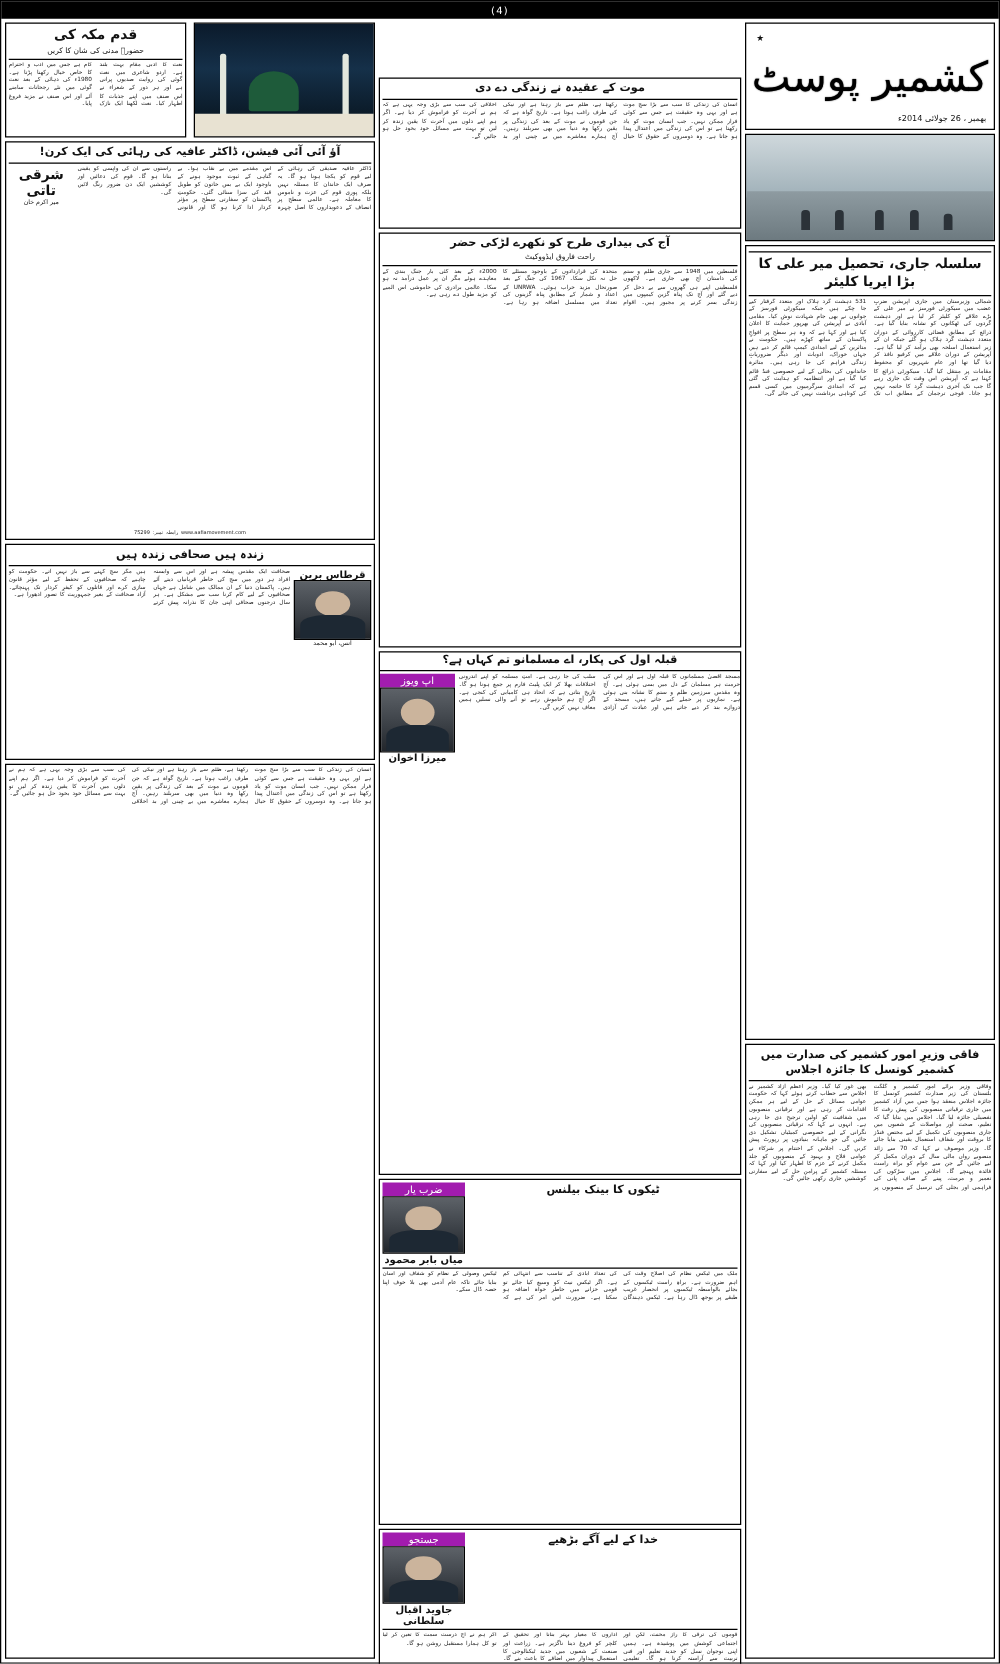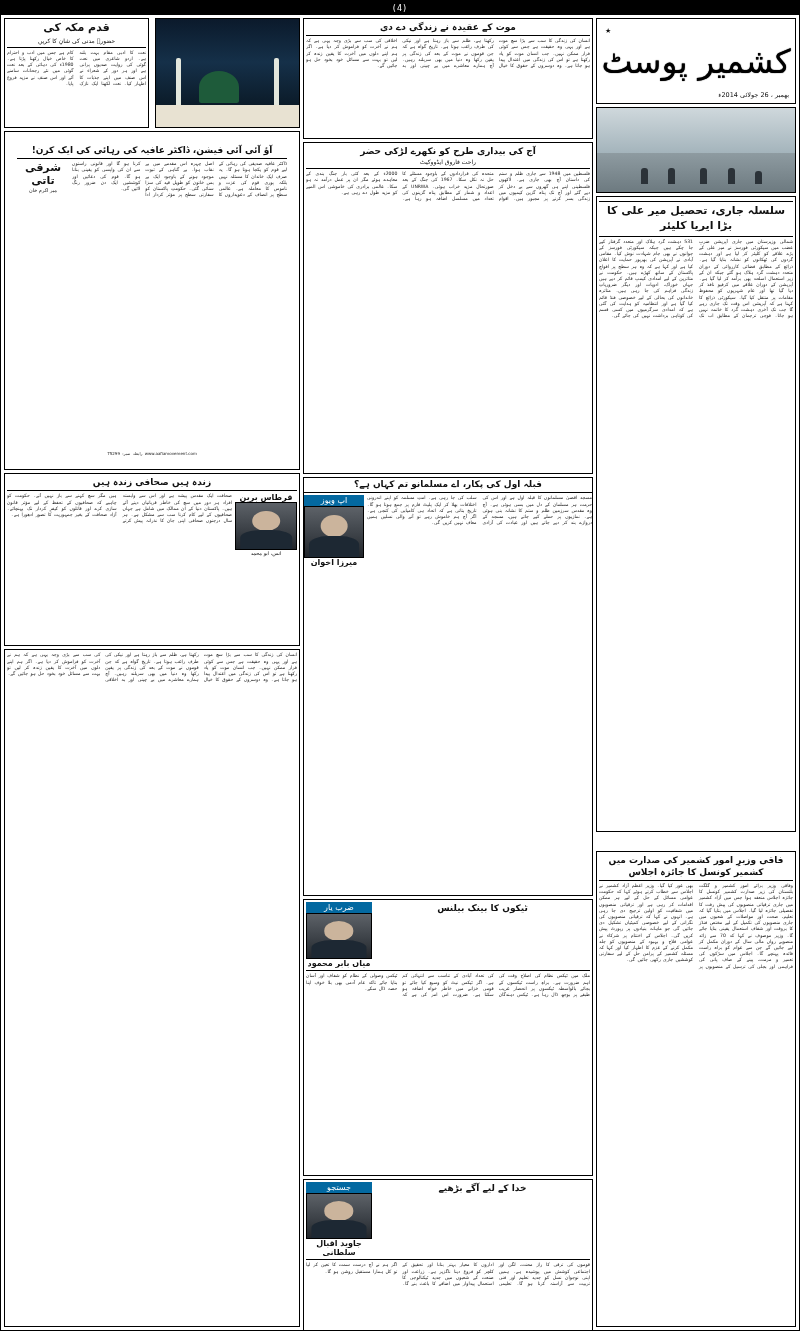--- a/index.html
+++ b/index.html
@@ -139,21 +139,21 @@
   }
   .author-name {
     font-size: 8px; font-weight:bold; text-align:center;
   }
   .author-sub { font-size: 5px; text-align:center; }
 
   .col2 { column-count: 2; column-gap: 6px; column-rule: 0; }
   .col3 { column-count: 3; column-gap: 5px; }
 
   .section-divider { height:1px; background:#000; margin:2px 0; }
-  .black-bar { background:#0369a1; color:#fff; text-align:center; font-size:8px; padding:1px 0; }
+  .black-bar { background:#a21caf; color:#fff; text-align:center; font-size:8px; padding:1px 0; }
 </style>
 </head>
 <body>
 
 <div class="page">
 
   <div class="pagenum-bar">
     <span>(4)</span>
   </div>
 
@@ -177,30 +177,30 @@
         <div class="fig" style="left:80%;height:13px;"></div>
       </div>
 
       <div class="box" style="padding:2px;">
         <div class="section-divider"></div>
         <div class="headline hl-md urdu">سلسلہ جاری، تحصیل میر علی کا بڑا ایریا کلیئر</div>
         <div class="section-divider"></div>
         <div class="body-text urdu col2" style="height:590px;">شمالی وزیرستان میں جاری آپریشن ضربِ عضب میں سیکورٹی فورسز نے میر علی کے بڑے علاقے کو کلیئر کر لیا ہے اور دہشت گردوں کی ٹھکانوں کو نشانہ بنایا گیا ہے۔ ذرائع کے مطابق فضائی کارروائی کے دوران متعدد دہشت گرد ہلاک ہو گئے جبکہ ان کے زیر استعمال اسلحہ بھی برآمد کر لیا گیا ہے۔ آپریشن کے دوران علاقے میں کرفیو نافذ کر دیا گیا تھا اور عام شہریوں کو محفوظ مقامات پر منتقل کیا گیا۔ سیکورٹی ذرائع کا کہنا ہے کہ آپریشن اس وقت تک جاری رہے گا جب تک آخری دہشت گرد کا خاتمہ نہیں ہو جاتا۔ فوجی ترجمان کے مطابق اب تک 531 دہشت گرد ہلاک اور متعدد گرفتار کیے جا چکے ہیں جبکہ سیکورٹی فورسز کے جوانوں نے بھی جام شہادت نوش کیا۔ مقامی آبادی نے آپریشن کی بھرپور حمایت کا اعلان کیا ہے اور کہا ہے کہ وہ ہر سطح پر افواجِ پاکستان کے ساتھ کھڑے ہیں۔ حکومت نے متاثرین کے لیے امدادی کیمپ قائم کر دیے ہیں جہاں خوراک، ادویات اور دیگر ضروریاتِ زندگی فراہم کی جا رہی ہیں۔ متاثرہ خاندانوں کی بحالی کے لیے خصوصی فنڈ قائم کیا گیا ہے اور انتظامیہ کو ہدایت کی گئی ہے کہ امدادی سرگرمیوں میں کسی قسم کی کوتاہی برداشت نہیں کی جائے گی۔</div>
       </div>
 
-      <div class="box" style="padding:2px;flex:1;margin-top:16px;">
+      <div class="box" style="padding:2px;flex:1;">
         <div class="headline hl-sm urdu">فاقی وزیرِ امور کشمیر کی صدارت میں کشمیر کونسل کا جائزہ اجلاس</div>
         <div class="section-divider"></div>
         <div class="body-text urdu col2" style="height:300px;">وفاقی وزیر برائے امور کشمیر و گلگت بلتستان کی زیر صدارت کشمیر کونسل کا جائزہ اجلاس منعقد ہوا جس میں آزاد کشمیر میں جاری ترقیاتی منصوبوں کی پیش رفت کا تفصیلی جائزہ لیا گیا۔ اجلاس میں بتایا گیا کہ تعلیم، صحت اور مواصلات کے شعبوں میں جاری منصوبوں کی تکمیل کے لیے مختص فنڈز کا بروقت اور شفاف استعمال یقینی بنایا جائے گا۔ وزیر موصوف نے کہا کہ 70 سے زائد منصوبے رواں مالی سال کے دوران مکمل کر لیے جائیں گے جن سے عوام کو براہ راست فائدہ پہنچے گا۔ اجلاس میں سڑکوں کی تعمیر و مرمت، پینے کے صاف پانی کی فراہمی اور بجلی کی ترسیل کے منصوبوں پر بھی غور کیا گیا۔ وزیر اعظم آزاد کشمیر نے اجلاس سے خطاب کرتے ہوئے کہا کہ حکومت عوامی مسائل کے حل کے لیے ہر ممکن اقدامات کر رہی ہے اور ترقیاتی منصوبوں میں شفافیت کو اولین ترجیح دی جا رہی ہے۔ انہوں نے کہا کہ ترقیاتی منصوبوں کی نگرانی کے لیے خصوصی کمیٹیاں تشکیل دی جائیں گی جو ماہانہ بنیادوں پر رپورٹ پیش کریں گی۔ اجلاس کے اختتام پر شرکاء نے عوامی فلاح و بہبود کے منصوبوں کو جلد مکمل کرنے کے عزم کا اظہار کیا اور کہا کہ مسئلہ کشمیر کے پرامن حل کے لیے سفارتی کوششیں جاری رکھی جائیں گی۔</div>
       </div>
     </div>
 
     <div class="col-mid">
 
-      <div class="box" style="padding:2px;">
+      <div class="box" style="padding:2px;margin-top:44px;">
         <div class="headline hl-sm urdu">موت کے عقیدہ نے زندگی دے دی</div>
         <div class="section-divider"></div>
         <div class="body-text urdu col3" style="height:98px;">انسان کی زندگی کا سب سے بڑا سچ موت ہے اور یہی وہ حقیقت ہے جس سے کوئی فرار ممکن نہیں۔ جب انسان موت کو یاد رکھتا ہے تو اس کی زندگی میں اعتدال پیدا ہو جاتا ہے۔ وہ دوسروں کے حقوق کا خیال رکھتا ہے، ظلم سے باز رہتا ہے اور نیکی کی طرف راغب ہوتا ہے۔ تاریخ گواہ ہے کہ جن قوموں نے موت کے بعد کی زندگی پر یقین رکھا وہ دنیا میں بھی سربلند رہیں۔ آج ہمارے معاشرے میں بے چینی اور بد اخلاقی کی سب سے بڑی وجہ یہی ہے کہ ہم نے آخرت کو فراموش کر دیا ہے۔ اگر ہم اپنے دلوں میں آخرت کا یقین زندہ کر لیں تو بہت سے مسائل خود بخود حل ہو جائیں گے۔</div>
       </div>
 
       <div class="box" style="padding:2px;">
         <div class="headline hl-sm urdu">آج کی بیداری طرح کو نکھرے لڑکی حضر</div>
         <div class="byline urdu">راحت فاروق ایڈووکیٹ</div>
         <div class="section-divider"></div>
         <div class="body-text urdu col3" style="height:300px;">فلسطین میں 1948 سے جاری ظلم و ستم کی داستان آج بھی جاری ہے۔ لاکھوں فلسطینی اپنے ہی گھروں سے بے دخل کر دیے گئے اور آج تک پناہ گزین کیمپوں میں زندگی بسر کرنے پر مجبور ہیں۔ اقوام متحدہ کی قراردادوں کے باوجود مسئلے کا حل نہ نکل سکا۔ 1967 کی جنگ کے بعد صورتحال مزید خراب ہوئی۔ UNRWA کے اعداد و شمار کے مطابق پناہ گزینوں کی تعداد میں مسلسل اضافہ ہو رہا ہے۔ 2000ء کے بعد کئی بار جنگ بندی کے معاہدے ہوئے مگر ان پر عمل درآمد نہ ہو سکا۔ عالمی برادری کی خاموشی اس المیے کو مزید طول دے رہی ہے۔</div>
@@ -254,36 +254,36 @@
             <div class="author-name urdu">جاوید اقبال سلطانی</div>
           </div>
         </div>
         <div class="section-divider"></div>
         <div class="body-text urdu col3" style="height:130px;">قوموں کی ترقی کا راز محنت، لگن اور اجتماعی کوشش میں پوشیدہ ہے۔ ہمیں اپنی نوجوان نسل کو جدید تعلیم اور فنی تربیت سے آراستہ کرنا ہو گا۔ تعلیمی اداروں کا معیار بہتر بنانا اور تحقیق کے کلچر کو فروغ دینا ناگزیر ہے۔ زراعت اور صنعت کے شعبوں میں جدید ٹیکنالوجی کا استعمال پیداوار میں اضافے کا باعث بنے گا۔ اگر ہم نے آج درست سمت کا تعین کر لیا تو کل ہمارا مستقبل روشن ہو گا۔</div>
       </div>
     </div>
 
     <div class="col-left">
 
-      <div style="display:flex;gap:6px;height:110px;">
+      <div style="display:flex;gap:6px;height:92px;">
         <div class="photo mosque" style="width:50%;">
           <div class="dome" style="left:30%;bottom:22%;width:40px;height:32px;"></div>
           <div class="minaret" style="left:14%;bottom:18%;height:50px;"></div>
           <div class="minaret" style="right:14%;bottom:18%;height:50px;"></div>
           <div style="position:absolute;left:0;right:0;bottom:0;height:20%;background:#e8e2d2;"></div>
         </div>
         <div class="box" style="width:50%;padding:2px;">
           <div class="headline hl-md urdu">قدم مکہ کی</div>
           <div class="byline urdu">حضورؐ مدنی کی شانِ کا کریں</div>
           <div class="section-divider"></div>
           <div class="body-text urdu col2" style="height:70px;">نعت کا ادبی مقام بہت بلند ہے۔ اردو شاعری میں نعت گوئی کی روایت صدیوں پرانی ہے اور ہر دور کے شعراء نے اس صنف میں اپنے جذبات کا اظہار کیا۔ نعت لکھنا ایک نازک کام ہے جس میں ادب و احترام کا خاص خیال رکھنا پڑتا ہے۔ 1980ء کی دہائی کے بعد نعت گوئی میں نئے رجحانات سامنے آئے اور اس صنف نے مزید فروغ پایا۔</div>
         </div>
       </div>
 
-      <div class="box" style="padding:12px;">
+      <div class="box" style="padding:2px;">
         <div class="headline hl-sm urdu">آؤ آئی آئی فیشن، ڈاکٹر عافیہ کی رہائی کی ایک کرن!</div>
         <div class="section-divider"></div>
         <div style="display:flex;gap:3px;">
           <div class="body-text urdu col3" style="flex:1;height:290px;">ڈاکٹر عافیہ صدیقی کی رہائی کے لیے قوم کو یکجا ہونا ہو گا۔ یہ صرف ایک خاندان کا مسئلہ نہیں بلکہ پوری قوم کی عزت و ناموس کا معاملہ ہے۔ عالمی سطح پر انصاف کے دعویداروں کا اصل چہرہ اس مقدمے میں بے نقاب ہوا۔ بے گناہی کے ثبوت موجود ہونے کے باوجود ایک بے بس خاتون کو طویل قید کی سزا سنائی گئی۔ حکومتِ پاکستان کو سفارتی سطح پر مؤثر کردار ادا کرنا ہو گا اور قانونی راستوں سے ان کی واپسی کو یقینی بنانا ہو گا۔ قوم کی دعائیں اور کوششیں ایک دن ضرور رنگ لائیں گی۔</div>
           <div style="width:52px;">
             <div class="author-name urdu" style="font-size:11px;">شرقی تاتی</div>
             <div class="author-sub urdu">میر اکرم خان</div>
           </div>
         </div>
         <div class="body-text urdu" style="font-size:4px;text-align:center;">www.aafiamovement.com

